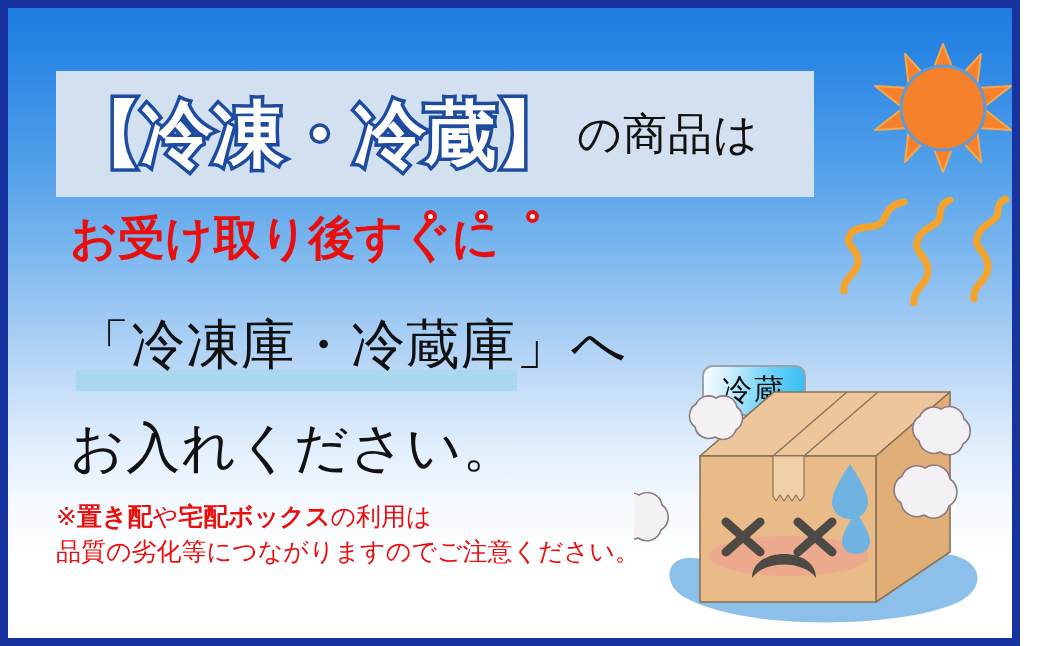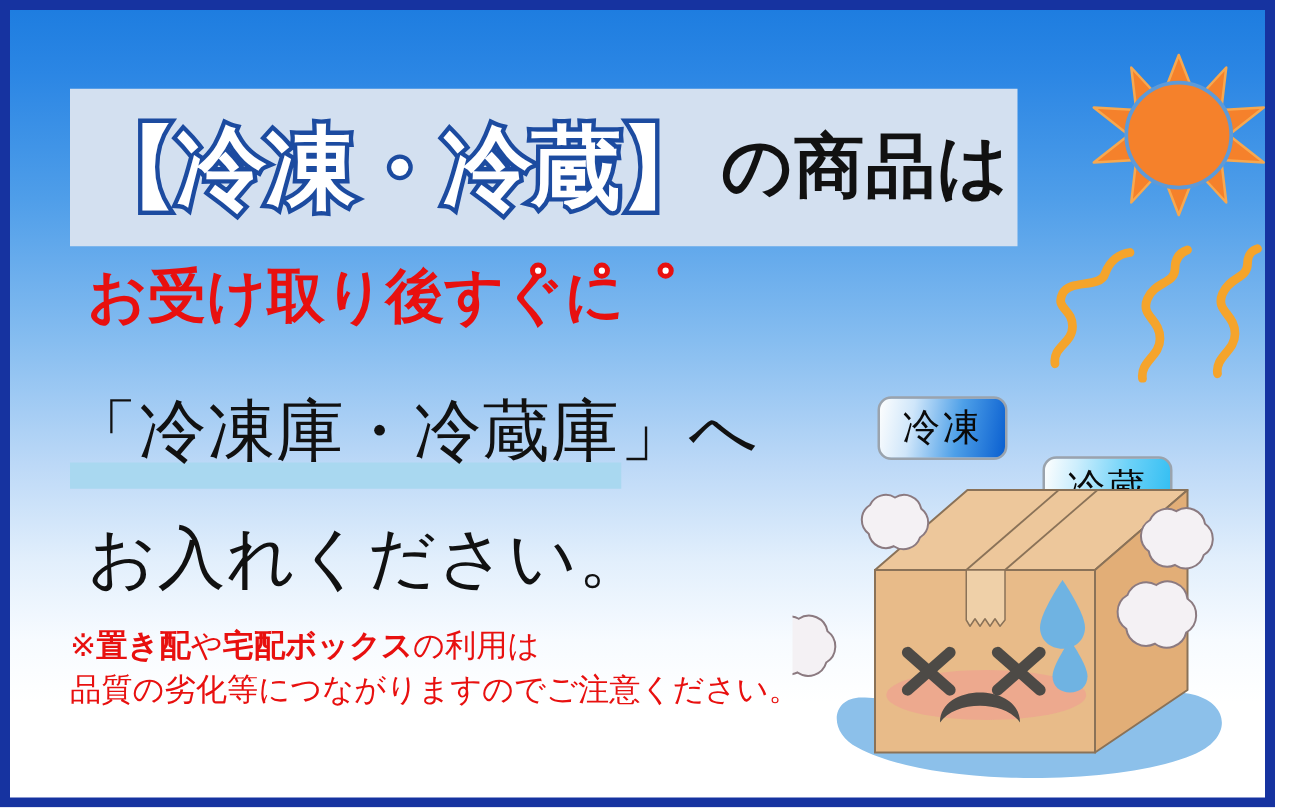--- a/index.html
+++ b/index.html
@@ -49,22 +49,22 @@
     font-size:72px;
     font-weight:bold;
     color:#ffffff;
     letter-spacing:-1px;
     -webkit-text-stroke:7px #1c4ba0;
     paint-order:stroke fill;
     line-height:1;
   }
   .hdr-tail{
     font-family:"DejaVu Sans","Liberation Sans",sans-serif;
-    font-size:56px;
-    font-weight:700;
+    font-size:44px;
+    font-weight:400;
     color:#111111;
     line-height:1;
     margin-left:10px;
     letter-spacing:1px;
   }
 
   
   #red-line{
     position:absolute;
     left:62px; top:206px;
@@ -86,21 +86,21 @@
   }
   .emph-dot{
     width:13px;height:13px;border-radius:50%;
     background:#ffffff;
     border:4px solid #e8100f;
   }
 
   
   #black-line1{
     position:absolute;
-    left:48px; top:310px;
+    left:68px; top:310px;
     white-space:nowrap;
     line-height:1;
   }
   #hl-bar{
     position:absolute;
     left:0px; top:52px;
     width:441px; height:21px;
     background:#a9d8f0;
   }
   .bl-text{
@@ -224,21 +224,20 @@
     </div>
 
     <div id="black-line2">お入れください。</div>
 
     <div id="footnote">
       <div><span>※</span><b>置き配</b><span>や</span><b>宅配ボックス</b><span>の利用は</span></div>
       <div>品質の劣化等につながりますのでご注意ください。</div>
     </div>
 
     <div id="badge-row">
-      <div class="badge badge-frozen">冷凍</div>
       <div class="badge badge-chilled">冷蔵</div>
     </div>
 
     <svg id="box-illus" viewBox="0 0 360 258">
 
       <path d="M58,178 C30,176 28,206 52,218 C78,232 120,240 170,242
            C228,244 286,238 320,224 C352,211 350,184 322,176
            C300,170 286,178 268,178 C248,178 240,164 218,162
            C192,160 182,176 156,178 C126,180 96,181 58,178 Z" fill="#8cc0ea"></path>
 

